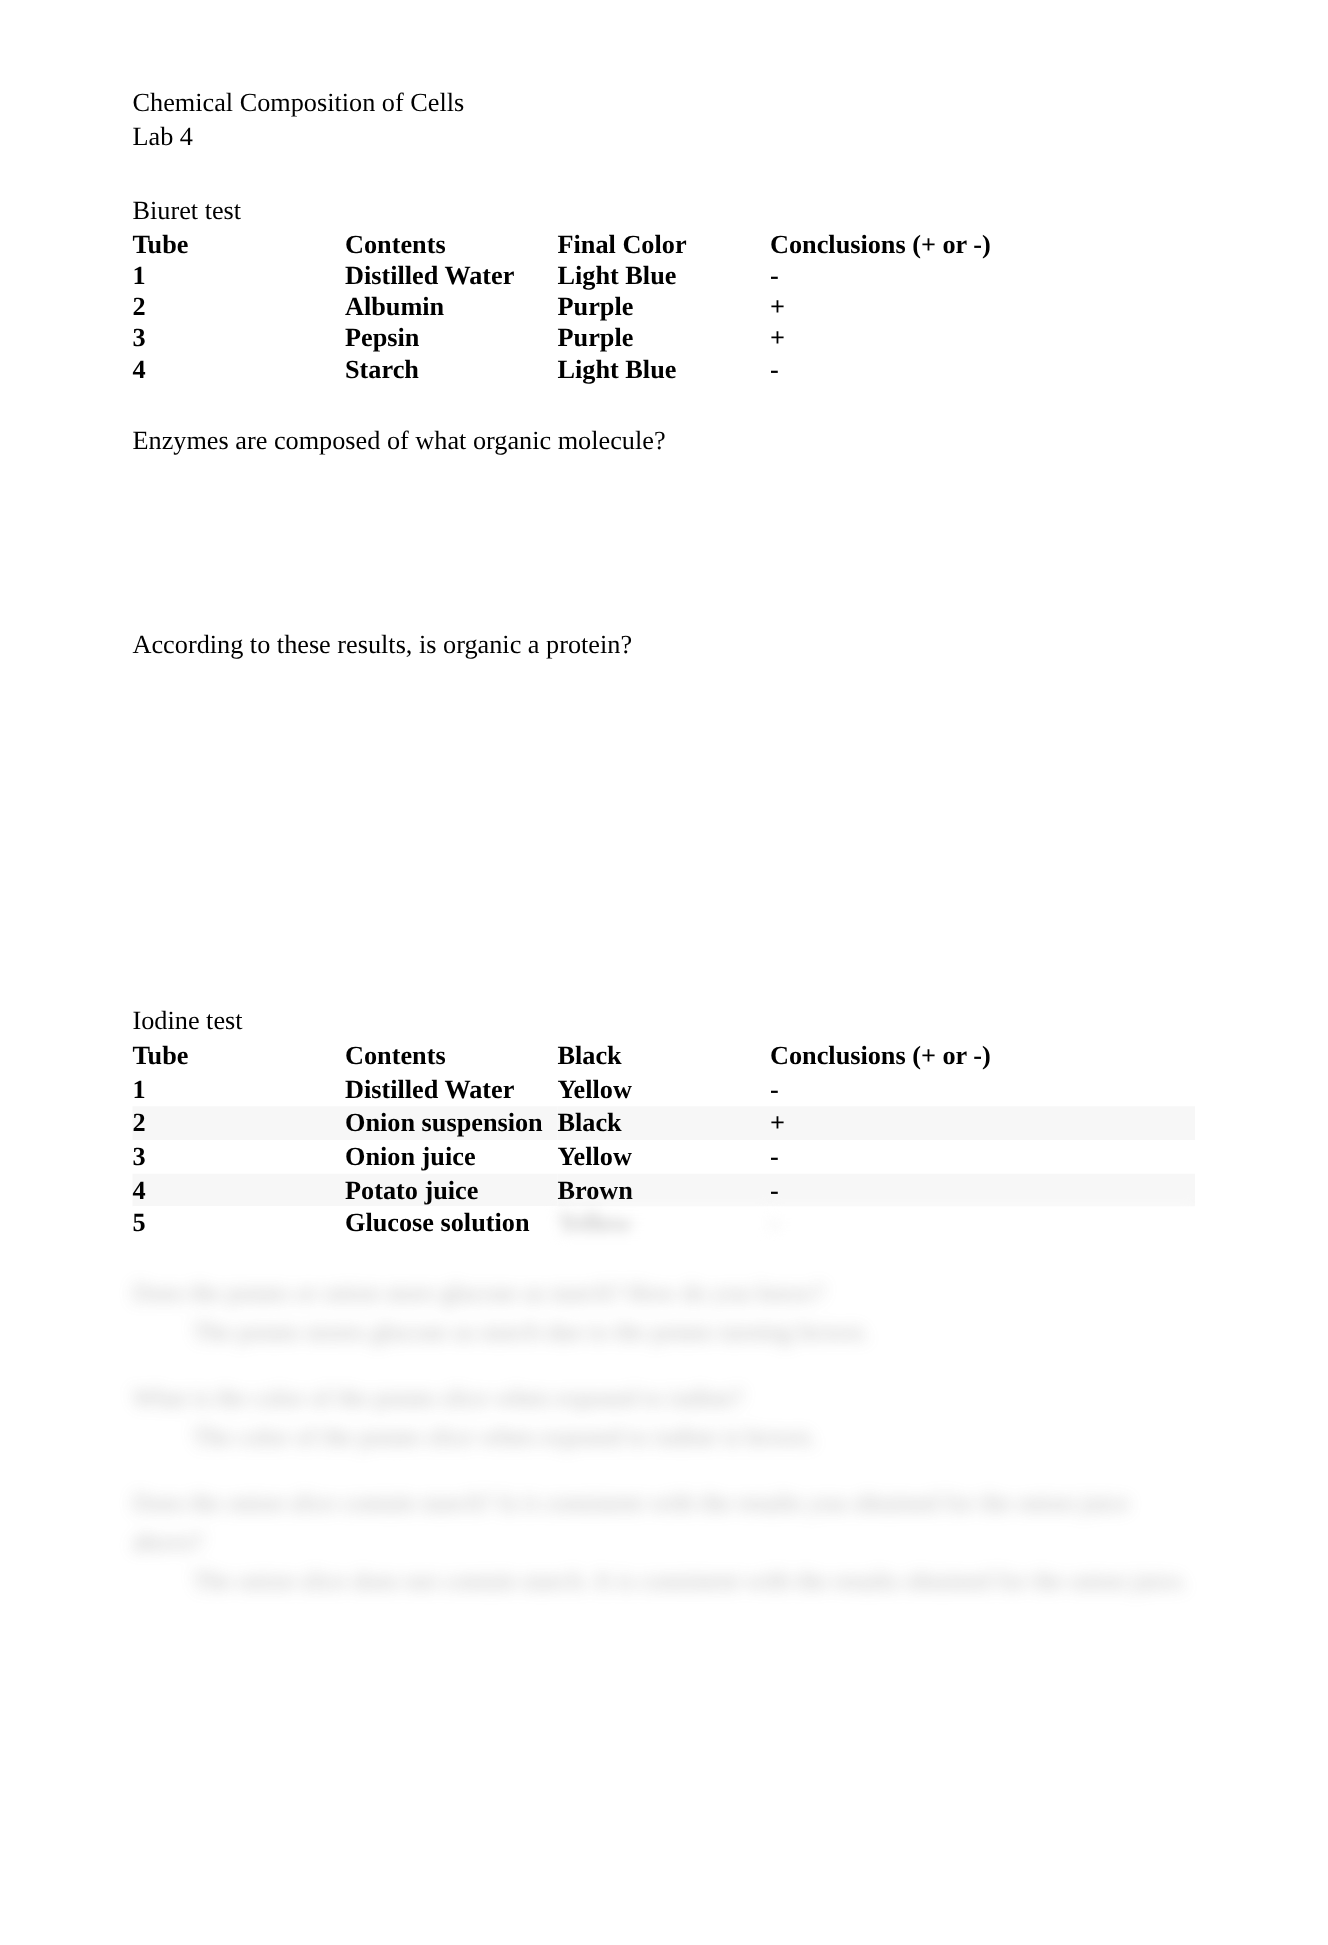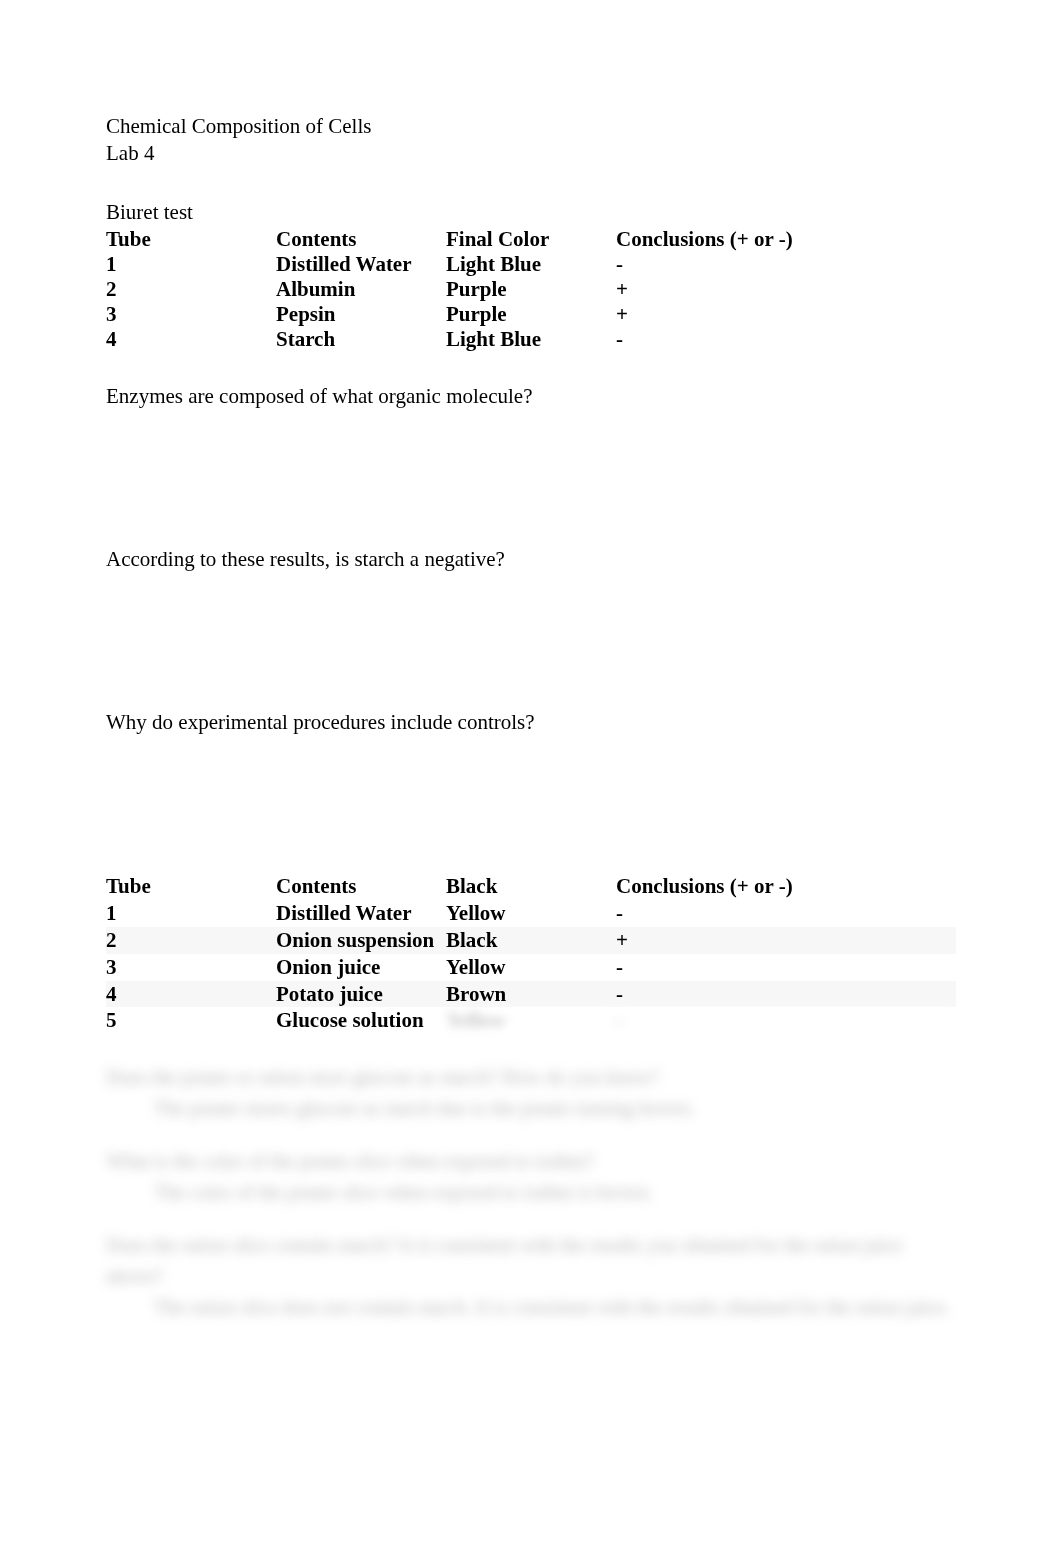--- a/index.html
+++ b/index.html
@@ -10,21 +10,21 @@
     body {
       width: 1062px;
       height: 1556px;
       background: #ffffff;
       font-family: "Times New Roman", Times, serif;
       font-size: 21px;
       color: #000000;
       position: relative;
     }
     .page {
-      padding: 114px 106px 0 106px;
+      padding: 70px 106px 0 106px;
     }
     .title {
       margin-bottom: 2px;
     }
     .subtitle {
       margin-bottom: 34px;
     }
     .section-header {
       margin-bottom: 2px;
     }
@@ -141,27 +141,27 @@
         <td>4</td>
         <td>Starch</td>
         <td>Light Blue</td>
         <td>-</td>
       </tr>
     </tbody>
       </table>
   </div>
 
   <div class="question">Enzymes are composed of what organic molecule?</div>
-  <div class="question">According to these results, is starch a negative?</div>
-  <div>Why do experimental procedures include controls?</div>
+  <div class="question">According to these results, is organic a protein?</div>
 
   <div class="spacer-large"></div>
 
   <div class="iodine-section">
     <div class="gradient-overlay-top"></div>
+    <div class="section-header">Iodine test</div>
     <table class="iodine-table">
       <tbody>
           <tr>
         <th class="col-tube">Tube</th>
         <th class="col-contents">Contents</th>
         <th class="col-color">Black</th>
         <th class="col-conclusion">Conclusions (+ or -)</th>
       </tr>
       <tr>
         <td>1</td>

